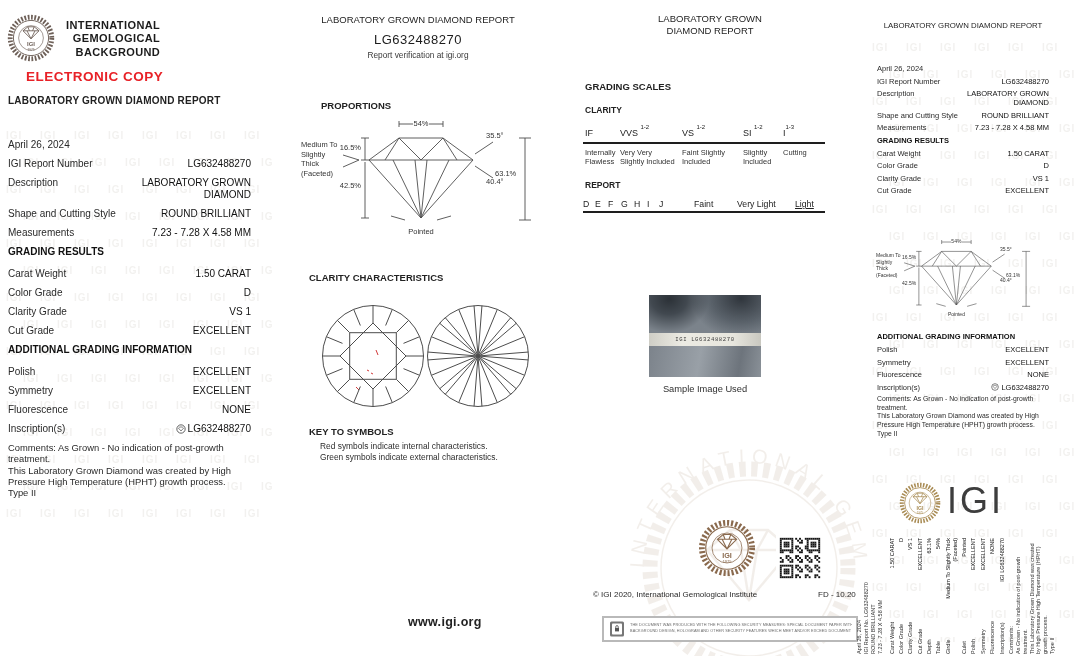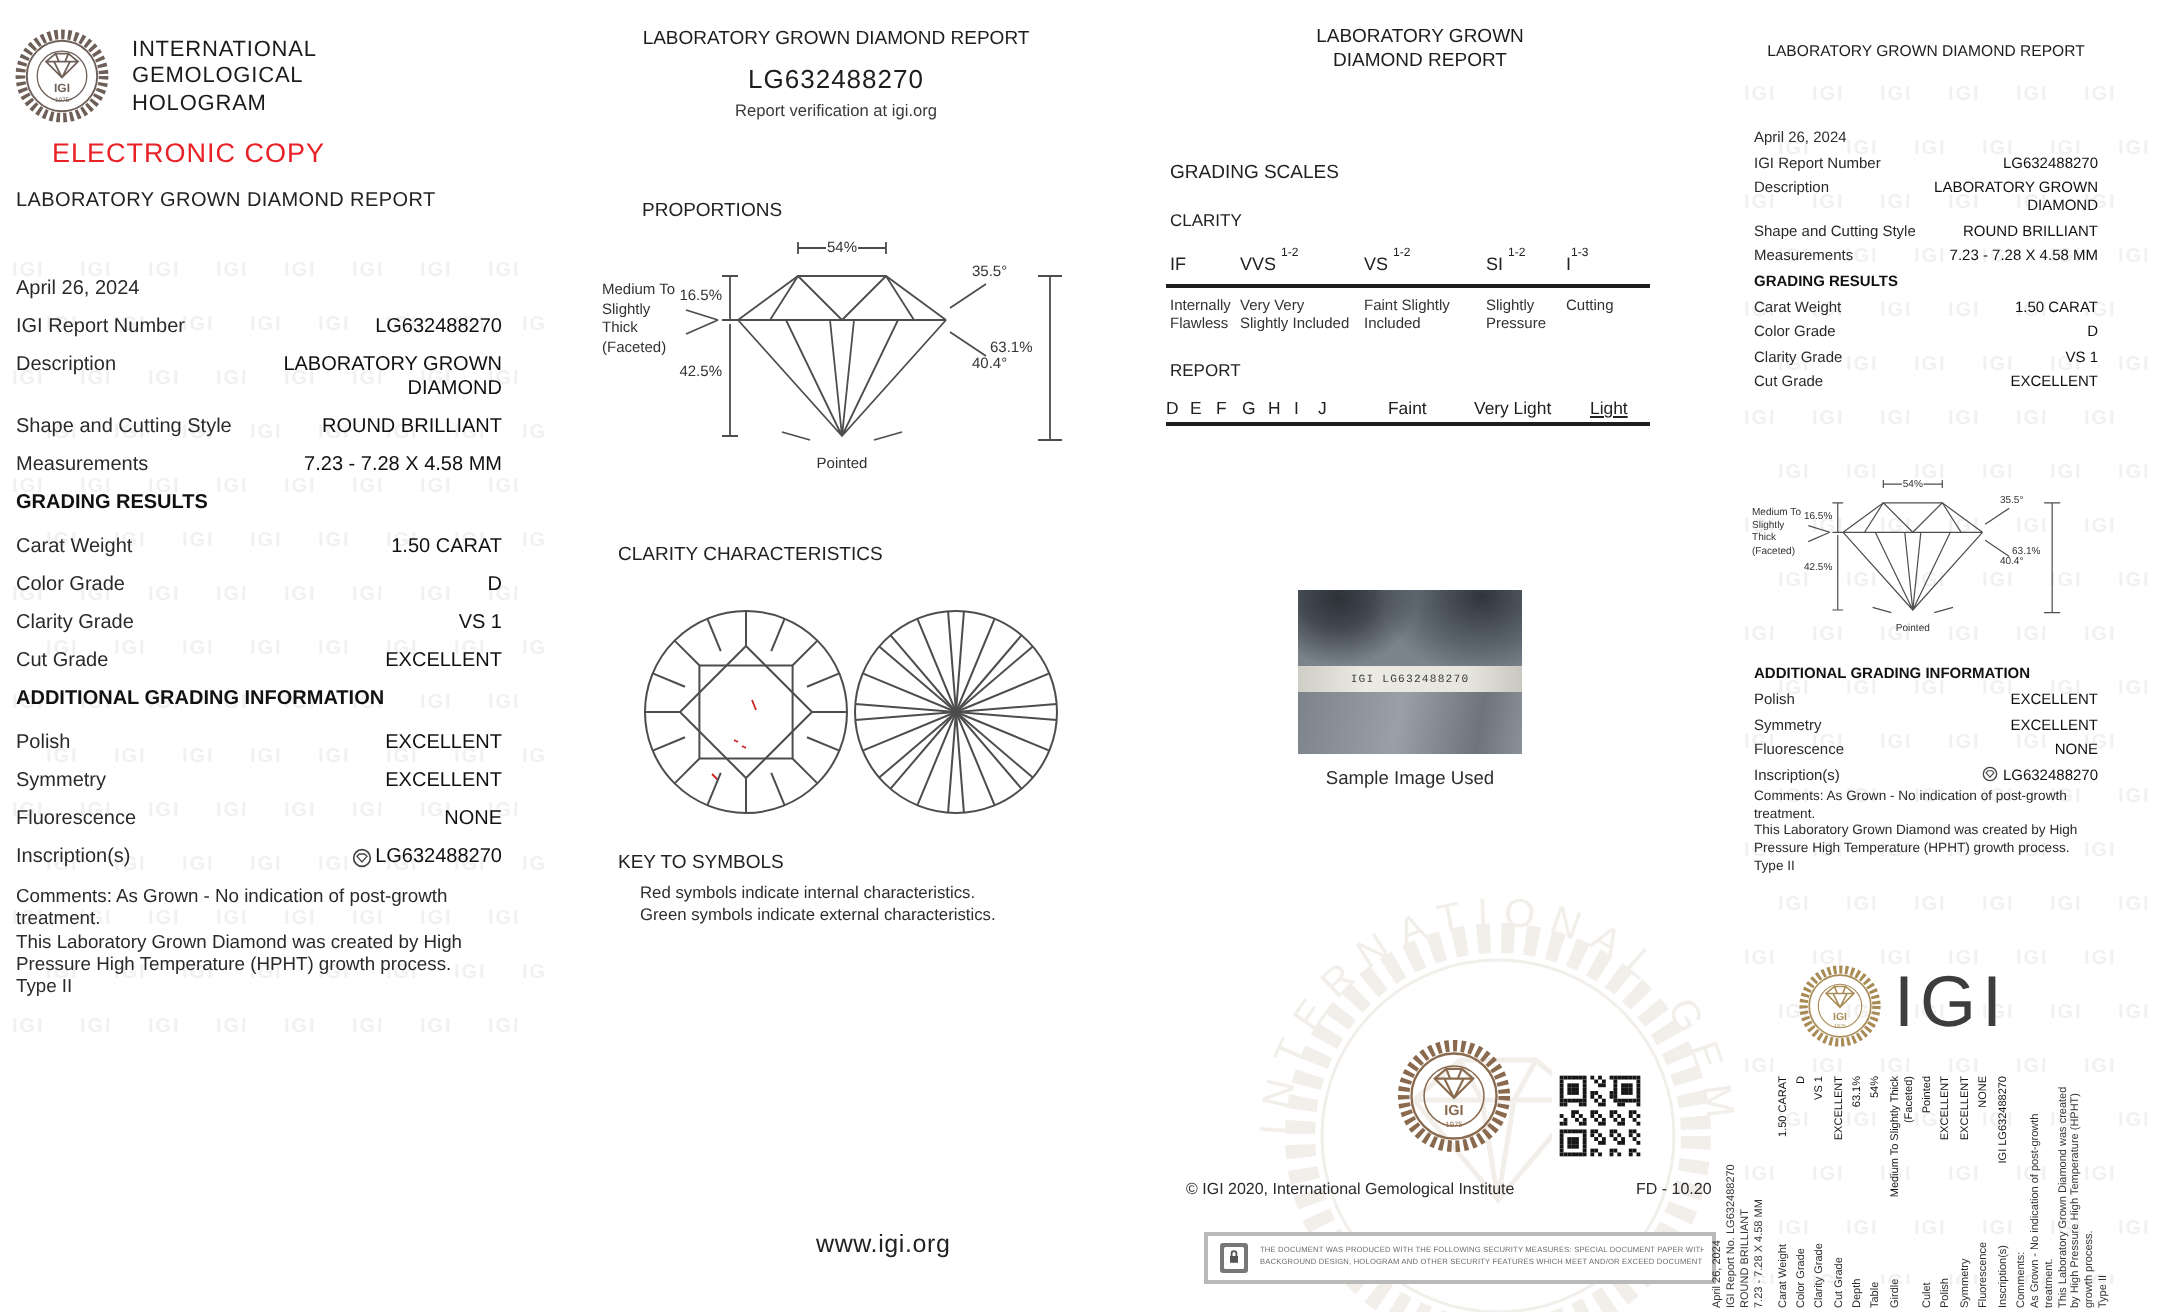--- a/index.html
+++ b/index.html
@@ -1,19 +1,19 @@
 <!DOCTYPE html>
 <html><head>
 <meta charset="utf-8">
 <style>
   html,body{margin:0;padding:0;background:#fff;}
   .page{position:relative;width:1080px;height:656px;background:#ffffff;overflow:hidden;
         font-family:"Liberation Sans", sans-serif;color:#222;}
   .abs{position:absolute;}
-  .b{font-weight:normal;}
+  .b{font-weight:bold;text-align:right;}
   .ctr{text-align:center;}
   .kv{display:flex;justify-content:space-between;align-items:flex-start;margin-bottom:7px;}
   .kv .lab{white-space:nowrap;color:#2a2a2a;}
   .kv .v{text-align:right;color:#111;}
   .sec{font-weight:bold;margin-bottom:10px;margin-top:0;color:#111;}
   
   .rows-l{font-size:10px;line-height:12px;}
   
   .rows-s{font-size:7.5px;line-height:9px;}
   .rows-s .kv{margin-bottom:3.5px;}
@@ -345,21 +345,21 @@
     <circle cx="30" cy="30" r="26" fill="none" stroke="#6e6058" stroke-width="6" stroke-dasharray="2.2 2"></circle>
     <circle cx="30" cy="30" r="22" fill="none" stroke="#6e6058" stroke-width="1.2"></circle>
     <circle cx="30" cy="30" r="15.5" fill="none" stroke="#6e6058" stroke-width="0.8"></circle>
     <path d="M20,21 L26,16 L34,16 L40,21 L30,31 Z M20,21 H40 M26,16 L28,21 M34,16 L32,21 M25,21 L30,31 M35,21 L30,31" fill="none" stroke="#6e6058" stroke-width="1.1"></path>
     <text x="30" y="40" font-size="7.5" text-anchor="middle" fill="#6e6058" font-weight="bold">IGI</text>
     <text x="30" y="46" font-size="4" text-anchor="middle" fill="#6e6058">1975</text>
   </svg>
   <div class="abs b" style="left:66px;top:19px;font-size:11px;line-height:13.4px;letter-spacing:0.4px;color:#1b1b1b;">
     <div>INTERNATIONAL</div>
     <div>GEMOLOGICAL</div>
-    <div>HOLOGRAM</div>
+    <div>BACKGROUND</div>
   </div>
   <div class="abs b red" style="left:26px;top:69px;font-size:13.5px;letter-spacing:0.5px;">ELECTRONIC COPY</div>
   <div class="abs b" style="left:8px;top:95px;font-size:10px;letter-spacing:0.2px;">LABORATORY GROWN DIAMOND REPORT</div>
 
   <div class="abs rows-l" style="left:8px;top:139px;width:243px;">
     <div class="kv">
         <span class="lab">April 26, 2024</span>
       </div>
     <div class="kv">
       <span class="lab">IGI Report Number</span>
@@ -525,21 +525,21 @@
 
   <span class="grade-cell" style="left:585px;top:127px;"><span>IF</span><sup></sup></span>
   <span class="grade-cell" style="left:620px;top:127px;"><span>VVS</span> <sup>1-2</sup></span>
   <span class="grade-cell" style="left:682px;top:127px;"><span>VS</span> <sup>1-2</sup></span>
   <span class="grade-cell" style="left:743px;top:127px;"><span>SI</span> <sup>1-2</sup></span>
   <span class="grade-cell" style="left:783px;top:127px;"><span>I</span><sup>1-3</sup></span>
   <div class="rule" style="left:583px;top:142px;width:242px;"></div>
   <span class="desc-cell" style="left:585px;top:149px;width:48px;">Internally Flawless</span>
   <span class="desc-cell" style="left:620px;top:149px;width:58px;">Very Very Slightly Included</span>
   <span class="desc-cell" style="left:682px;top:149px;width:56px;">Faint Slightly Included</span>
-  <span class="desc-cell" style="left:743px;top:149px;width:36px;">Slightly Pressure</span>
+  <span class="desc-cell" style="left:743px;top:149px;width:36px;">Slightly Included</span>
   <span class="desc-cell" style="left:783px;top:149px;width:42px;">Cutting</span>
 
   <div class="abs b" style="left:585px;top:180px;font-size:8.5px;">REPORT</div>
   <span class="letter" style="left:583px;top:199px;">D</span>
   <span class="letter" style="left:595px;top:199px;">E</span>
   <span class="letter" style="left:608px;top:199px;">F</span>
   <span class="letter" style="left:621px;top:199px;">G</span>
   <span class="letter" style="left:634px;top:199px;">H</span>
   <span class="letter" style="left:647px;top:199px;">I</span>
   <span class="letter" style="left:659px;top:199px;">J</span>

